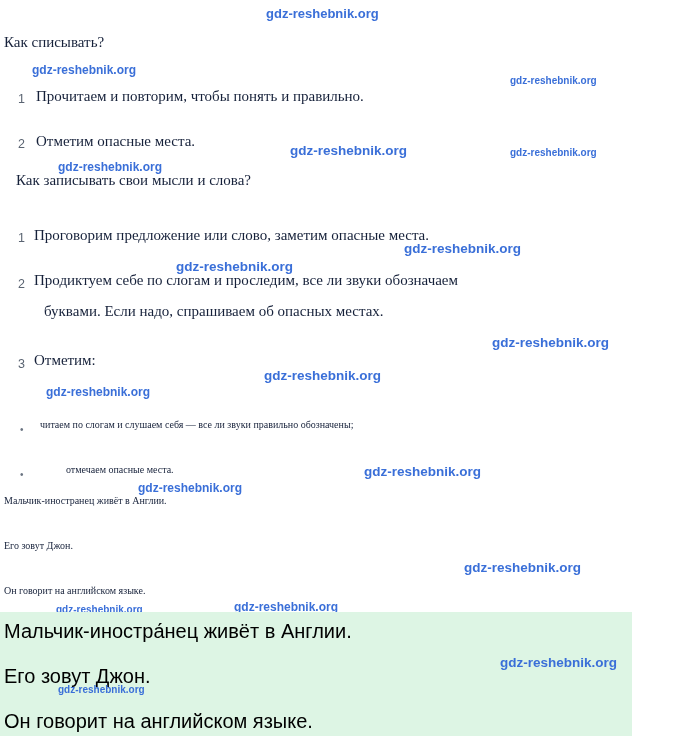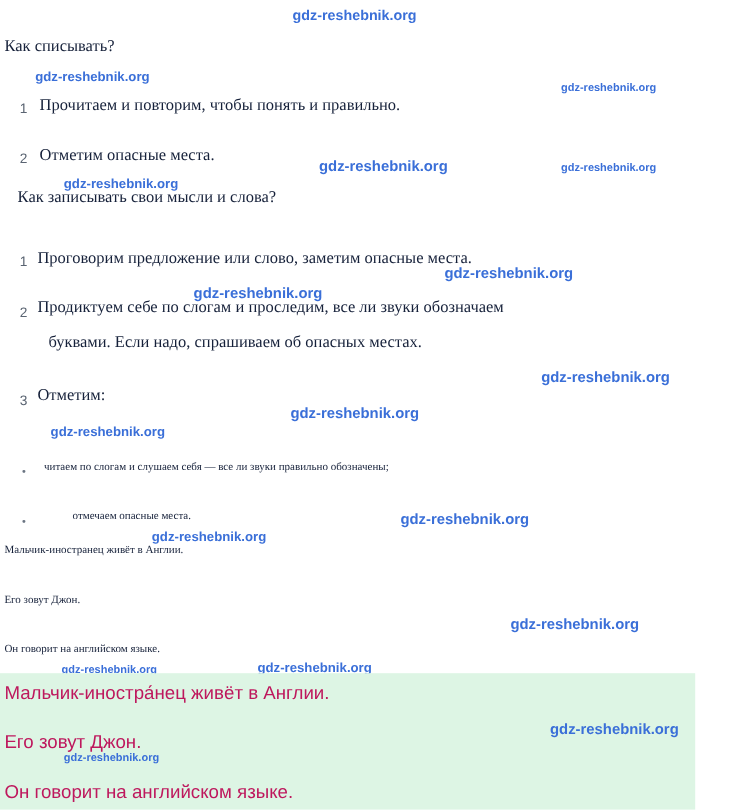--- a/index.html
+++ b/index.html
@@ -59,22 +59,22 @@
   .green-box {
     position: absolute;
     left: 0;
     top: 612px;
     width: 632px;
     height: 124px;
     background: #ddf5e4;
   }
   .green-txt {
     position: absolute;
-    font-size: 17px;
-    color: #be185d;
+    font-size: 20px;
+    color: #000000;
     white-space: nowrap;
   }
 </style>
 </head>
 <body>
 
 <div class="page">
 
   <div class="wm wm-title" style="left:266px; top:6px;">gdz-reshebnik.org</div>
 

